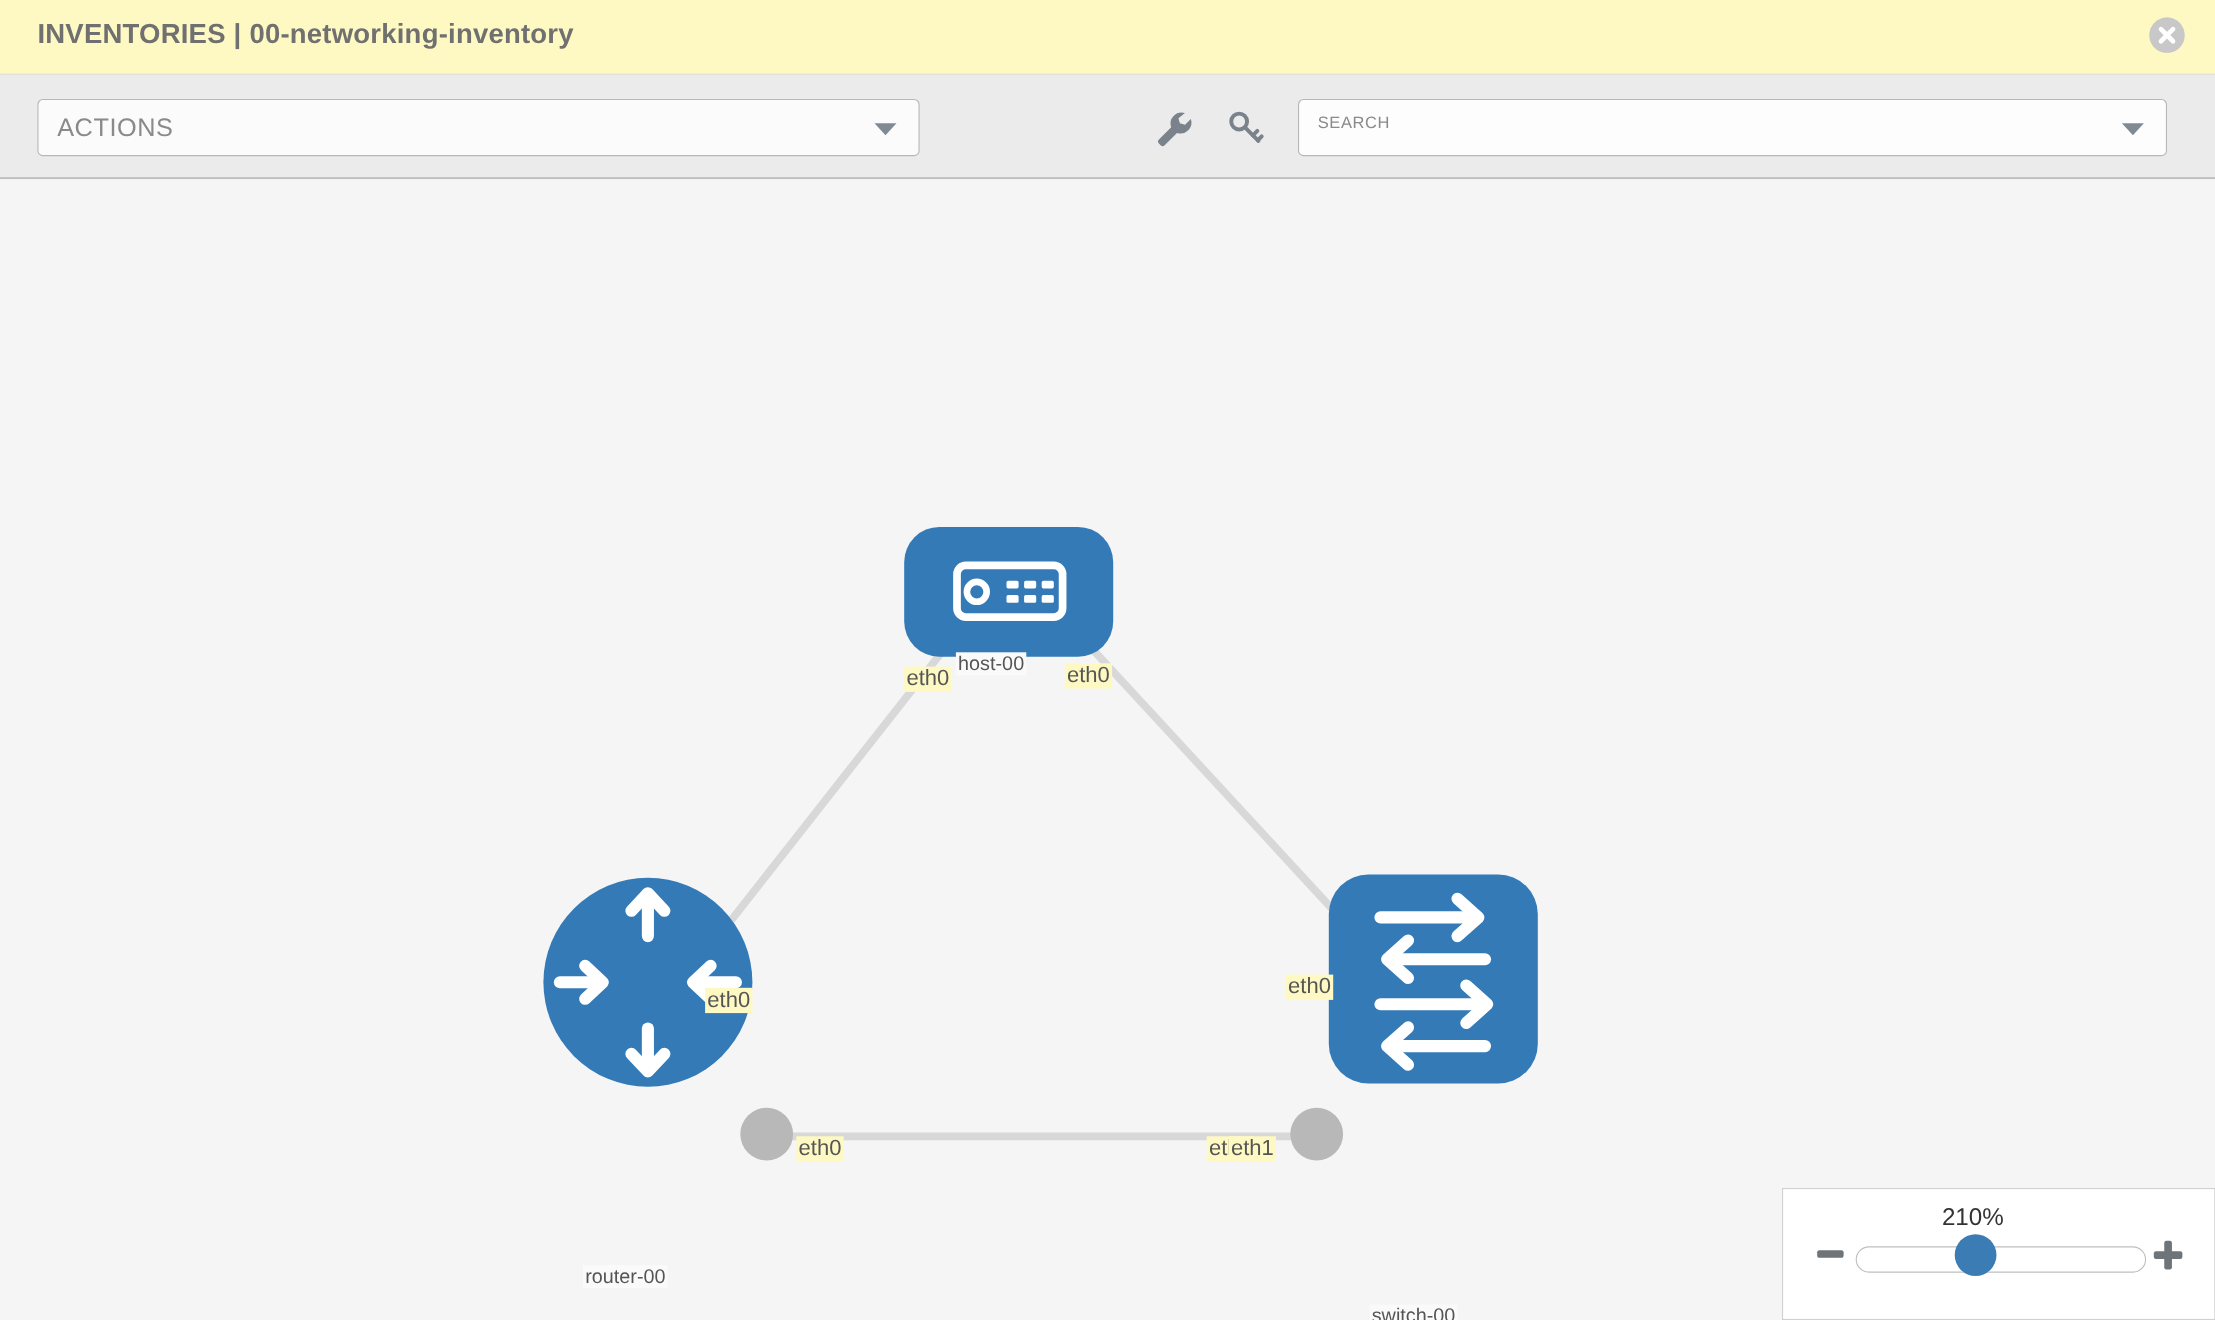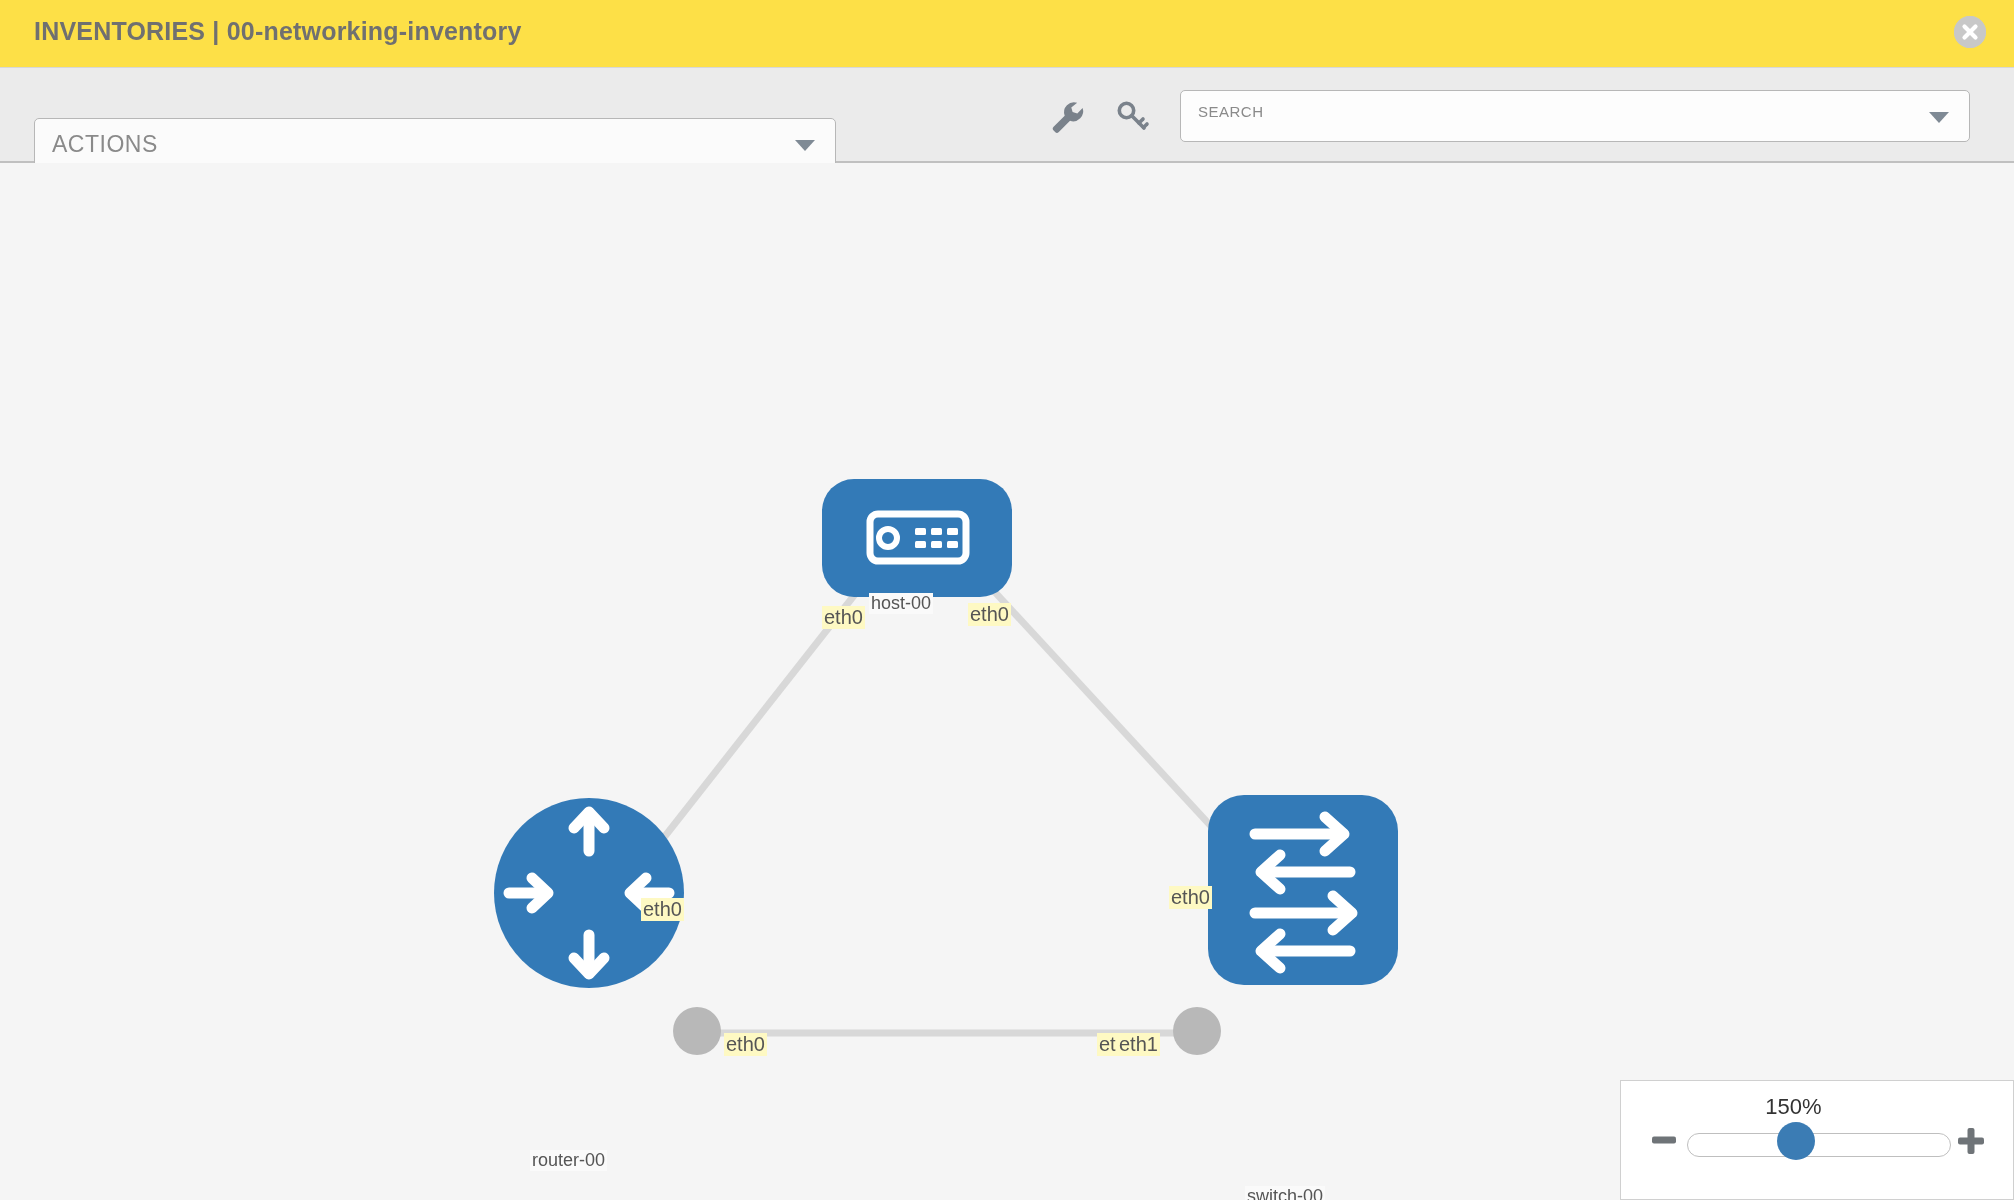--- a/index.html
+++ b/index.html
@@ -18,21 +18,21 @@
     height: 1200px;
     background: #ffffff;
   }
 
   
   .header {
     position: absolute;
     left: 0; top: 0;
     width: 2014px;
     height: 68px;
-    background: #fde047;
+    background: #fef9c3;
     border-bottom: 1px solid #d7d7d7;
   }
   .header-title {
     position: absolute;
     left: 34px;
     top: 17px;
     font-size: 25px;
     font-weight: bold;
     color: #707070;
     letter-spacing: 0.2px;
@@ -62,21 +62,20 @@
   .actions-select {
     position: absolute;
     left: 34px;
     top: 22px;
     width: 802px;
     height: 52px;
     background: #fbfbfb;
     border: 1px solid #b7b7b7;
     border-radius: 5px;
     cursor: pointer;
-    margin-top: 28px;
   }
   .actions-label {
     position: absolute;
     left: 17px;
     top: 12px;
     font-size: 23px;
     color: #8a8a8a;
     letter-spacing: 0.5px;
   }
   .caret {
@@ -328,21 +327,21 @@
     <div class="iface-label" style="left:1097px; top:870px;">eth0</div>
     <div class="iface-label" style="left:1117px; top:870px;">eth1</div>
 
     <div class="node-label" style="left:869px; top:430px;">host-00</div>
     <div class="node-label" style="left:530px; top:987px;">router-00</div>
     <div class="node-label" style="left:1245px; top:987px;margin-top:36px;">switch-00</div>
 
   </div>
 
   <div class="zoom-panel">
-    <div class="zoom-value">150%</div>
+    <div class="zoom-value">210%</div>
 
     <div class="zoom-minus">
       <svg width="26" height="26" viewBox="0 0 26 26" aria-hidden="true">
         <rect x="1" y="9.5" width="24" height="7" rx="2" fill="#6f7478"></rect>
       </svg>
     </div>
 
     <div class="zoom-track"></div>
     <div class="zoom-thumb"></div>
 

